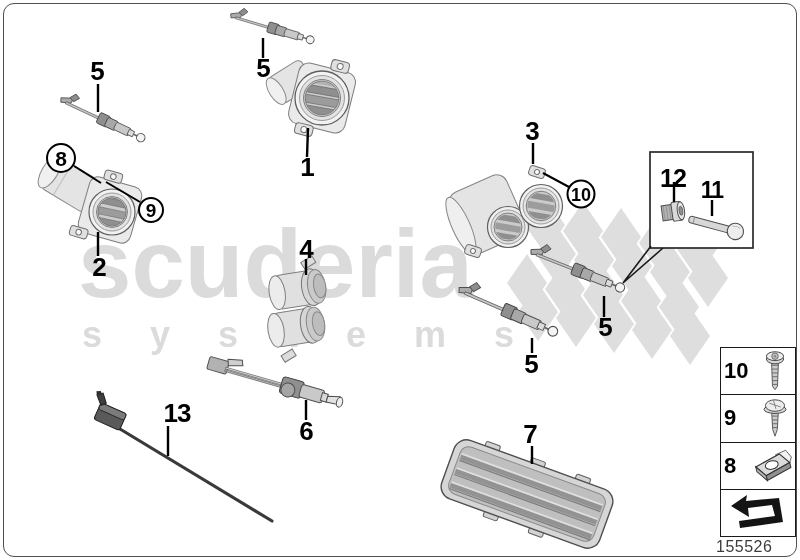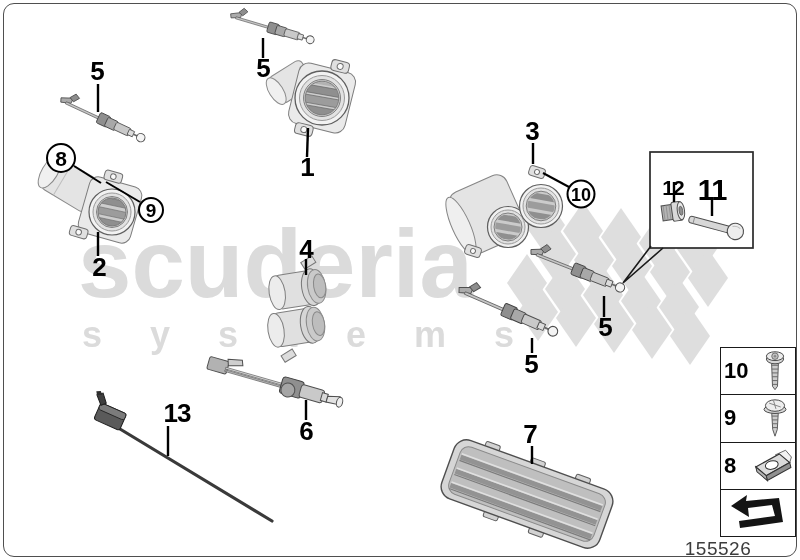--- a/index.html
+++ b/index.html
@@ -18,21 +18,21 @@
   .ccall{position:absolute;transform:translate(-50%,-50%);border:2.6px solid #000;border-radius:50%;
          background:#fff;display:flex;align-items:center;justify-content:center;font-weight:700;
          font-size:21px;color:#000;box-sizing:border-box;z-index:3;line-height:1;}
   
   .legend{position:absolute;left:720px;top:347px;width:76px;height:190px;border:1.7px solid #1a1a1a;
           background:#fff;box-sizing:border-box;display:flex;flex-direction:column;z-index:4;}
   .legend .cell{flex:1;border-bottom:1.7px solid #1a1a1a;display:flex;align-items:center;position:relative;overflow:hidden;}
   .legend .cell:last-child{border-bottom:none;justify-content:center;}
   .legend .num{font-weight:700;font-size:22px;padding-left:3px;width:26px;line-height:1;color:#000;}
   .legend .ic{position:absolute;right:0px;top:50%;transform:translateY(-50%);}
-  .docnum{position:absolute;left:676px;top:538px;width:84px;text-align:center;font-size:19px;
+  .docnum{position:absolute;left:716px;top:538px;width:84px;text-align:left;font-size:16px;
           color:#3d3d3d;letter-spacing:.5px;z-index:4;}
 </style>
 </head>
 <body>
 
 <div class="stage">
 
   <div class="wm-brand">scuderia</div>
   <div class="wm-sub">systems</div>
 
@@ -302,22 +302,22 @@
   <div class="callout" style="left:263px;top:68px">5</div>
   <div class="callout" style="left:307px;top:167px">1</div>
   <div class="callout" style="left:99px;top:267px">2</div>
   <div class="callout" style="left:532px;top:131px">3</div>
   <div class="callout" style="left:306px;top:249px">4</div>
   <div class="callout" style="left:605px;top:327px">5</div>
   <div class="callout" style="left:531px;top:364px">5</div>
   <div class="callout" style="left:306px;top:431px">6</div>
   <div class="callout" style="left:530px;top:434px">7</div>
   <div class="callout" style="left:177px;top:413px">13</div>
-  <div class="callout" style="left:673px;top:187px;font-size:21px">12</div>
-  <div class="callout" style="left:712px;top:190px;font-size:29px">11</div>
+  <div class="callout" style="left:673px;top:178px;font-size:25px">12</div>
+  <div class="callout" style="left:712px;top:190px;font-size:23px">11</div>
 
   <div class="ccall" style="left:61px;top:158px;width:30px;height:30px">8</div>
   <div class="ccall" style="left:151px;top:210px;width:26px;height:26px;font-size:19px">9</div>
   <div class="ccall" style="left:581px;top:194px;width:29px;height:29px;font-size:18px">10</div>
 
   <div class="legend">
     <div class="cell">
       <span class="num">10</span>
       <svg class="ic" width="40" height="44" viewBox="-20 -23 40 46">
         <path d="M-3.6,-9.5 L-2.6,16 L0,19.5 L2.6,16 L3.6,-9.5 Z" fill="#cdcdcd" stroke="#555"></path>

